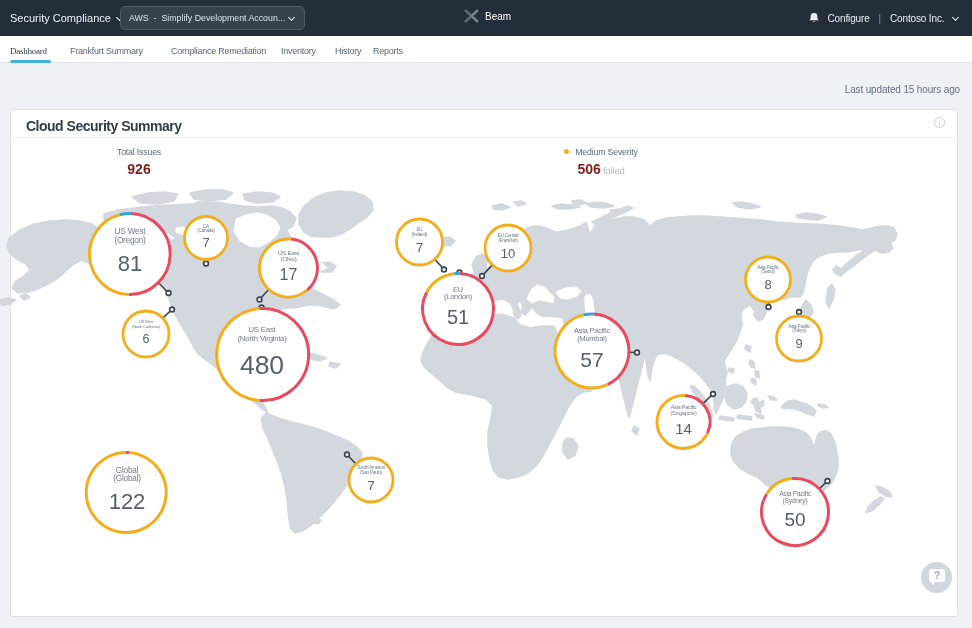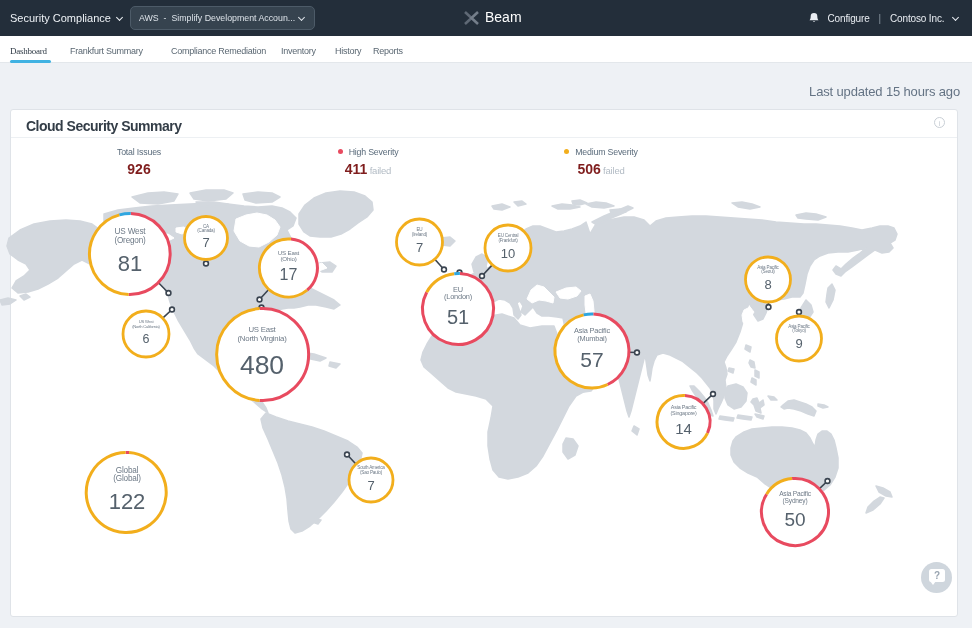--- a/index.html
+++ b/index.html
@@ -1,30 +1,30 @@
 <!DOCTYPE html>
 <html><head><meta charset="utf-8"><style>
 * { margin:0; padding:0; box-sizing:border-box; }
 html,body { width:972px; height:628px; background:#eef1f5; font-family:"Liberation Sans",sans-serif; overflow:hidden; }
 #page { position:relative; width:972px; height:628px; }
 .hdr { position:absolute; left:0; top:0; width:972px; height:36px; background:#232e3a; }
 .hdr .sc { position:absolute; left:10px; top:12px; font-size:11px; color:#eef2f6; }
 .caret { display:inline-block; width:5px; height:5px; border-right:1.6px solid currentColor; border-bottom:1.6px solid currentColor; transform:rotate(45deg); vertical-align:2px; margin-left:6px; }
-.dd { position:absolute; left:130px; top:6px; width:185px; height:24px; background:#36434f; border:1px solid #4d5b68; border-radius:5px; color:#dde3e9; font-size:8.8px; line-height:22px; padding:0 8px; white-space:nowrap; }
+.dd { position:absolute; left:120px; top:6px; width:185px; height:24px; background:#36434f; border:1px solid #4d5b68; border-radius:5px; color:#dde3e9; font-size:8.8px; line-height:22px; padding:0 8px; white-space:nowrap; }
 .dd .caret { position:absolute; right:10px; top:8px; }
-.logo { position:absolute; left:464px; top:9px; color:#fdfdfd; font-size:14px; }
+.logo { position:absolute; left:464px; top:9px; color:#fdfdfd; font-size:10px; }
 .logo svg { vertical-align:-3px; margin-right:6px; }
 .hright { position:absolute; right:14px; top:12px; font-size:10px; letter-spacing:-.15px; color:#e9edf2; }
 .bell { margin-right:8px; vertical-align:-2px; }
 .sep { margin:0 9px; color:#8b95a0; }
 .tabs { position:absolute; left:0; top:36px; width:972px; height:27px; background:#fff; border-bottom:1px solid #e3e7eb; }
 .tab { position:absolute; top:10px; font-size:9px; letter-spacing:-.25px; color:#5a6772; }
 .tab.on { color:#313c47;font-family:Liberation Serif, serif; }
 .underline { position:absolute; left:10px; top:24px; width:41px; height:3px; background:#40b2e2; border-radius:2px; }
-.lastupd { position:absolute; right:12px; top:84px; font-size:13px; letter-spacing:-.15px; color:#647384; }
+.lastupd { position:absolute; right:12px; top:84px; font-size:10px; letter-spacing:-.15px; color:#647384; }
 .card { position:absolute; left:10px; top:109px; width:948px; height:508px; background:#fff; border:1px solid #dfe3e8; border-radius:3px; }
 .cardhead { position:absolute; left:26px; top:118px; font-size:14px; letter-spacing:-.5px; font-weight:bold; color:#333d47; }
 .carddiv { position:absolute; left:11px; top:137px; width:946px; height:1px; background:#edf0f3; }
 .info { position:absolute; left:934px; top:117px; width:11px; height:11px; border:1px solid #c9cfd6; border-radius:50%; color:#c9cfd6; font-size:8px; text-align:center; line-height:11px; }
 .stat { position:absolute; top:147px; font-size:8.8px; letter-spacing:-.2px; color:#5a6b7b; text-align:center; }
 .stat b { font-size:14px; letter-spacing:0; color:#7f1d1d; }
 .stat .fail { color:#b2bbc4; font-size:9.5px; }
 .stat .v { margin-top:4px; }
 .dot { display:inline-block; width:5px; height:5px; border-radius:50%; vertical-align:1px; margin-right:6px; }
 .mapsvg { position:absolute; left:0; top:0; }
@@ -53,21 +53,20 @@
     <span class="tab" style="left:335px">History</span>
     <span class="tab" style="left:373px">Reports</span>
     <div class="underline"></div>
   </div>
   <div class="lastupd">Last updated 15 hours ago</div>
   <div class="card"></div>
   <div class="cardhead">Cloud Security Summary</div>
   <div class="carddiv"></div>
   <div class="info">i</div>
   <div class="stat" style="left:89px; width:100px;">Total Issues<div class="v"><b>926</b></div></div>
-  <div class="stat" style="left:318px; width:100px;"><span class="dot" style="background:#e84a5f"></span>High Severity<div class="v"><b>411</b> <span class="fail">failed</span></div></div>
   <div class="stat" style="left:551px; width:100px;"><span class="dot" style="background:#f2ae1c"></span>Medium Severity<div class="v"><b>506</b> <span class="fail">failed</span></div></div>
   <svg class="mapsvg" width="972" height="628" viewBox="0 0 972 628">
 <g fill="#d3d8de" stroke="#d3d8de" stroke-width="1.5" stroke-linejoin="round">
 <path d="M104 214L118 210L134 208L152 206L170 205L190 204L210 203L228 204L244 206L258 207L272 206L282 208L290 212L296 218L293 226L287 230L291 238L297 244L302 250L306 257L312 260L317 265L314 271L306 270L300 273L296 279L302 284L310 288L318 292L326 296L334 300L340 305L334 309L326 307L316 305L308 305L300 307L294 308L288 308L282 309L274 311L268 315L266 322L270 330L274 338L272 346L266 352L262 356L266 362L272 366L276 372L278 378L274 377L268 370L258 366L248 366L240 370L234 376L240 383L248 390L255 396L262 402L266 408L268 413L262 409L254 402L246 396L238 390L230 382L222 374L214 366L206 360L198 354L194 348L190 340L184 330L178 320L173 310L170 302L168 295L164 288L158 281L150 273L141 265L132 258L122 252L112 247L104 243L98 240L96 234L100 228L104 222Z"></path>
 <path d="M9 238L20 230L34 224L50 221L66 220L80 221L92 224L99 229L97 237L90 241L95 247L99 253L97 261L90 264L82 260L74 264L66 271L58 278L48 284L38 289L28 292L18 293L12 288L16 281L24 276L30 270L26 264L18 260L10 254L7 246Z"></path>
 <path d="M0 300L8 298L16 300L10 304L2 305Z"></path>
 <path d="M20 296L26 294L30 297L24 300Z"></path>
 <path d="M132 197L148 193L164 192L178 194L174 201L158 204L140 203Z"></path>
 <path d="M190 193L206 190L224 190L233 193L226 199L208 201L194 199Z"></path>
 <path d="M243 194L258 192L272 193L280 197L272 202L256 203L245 200Z"></path>

